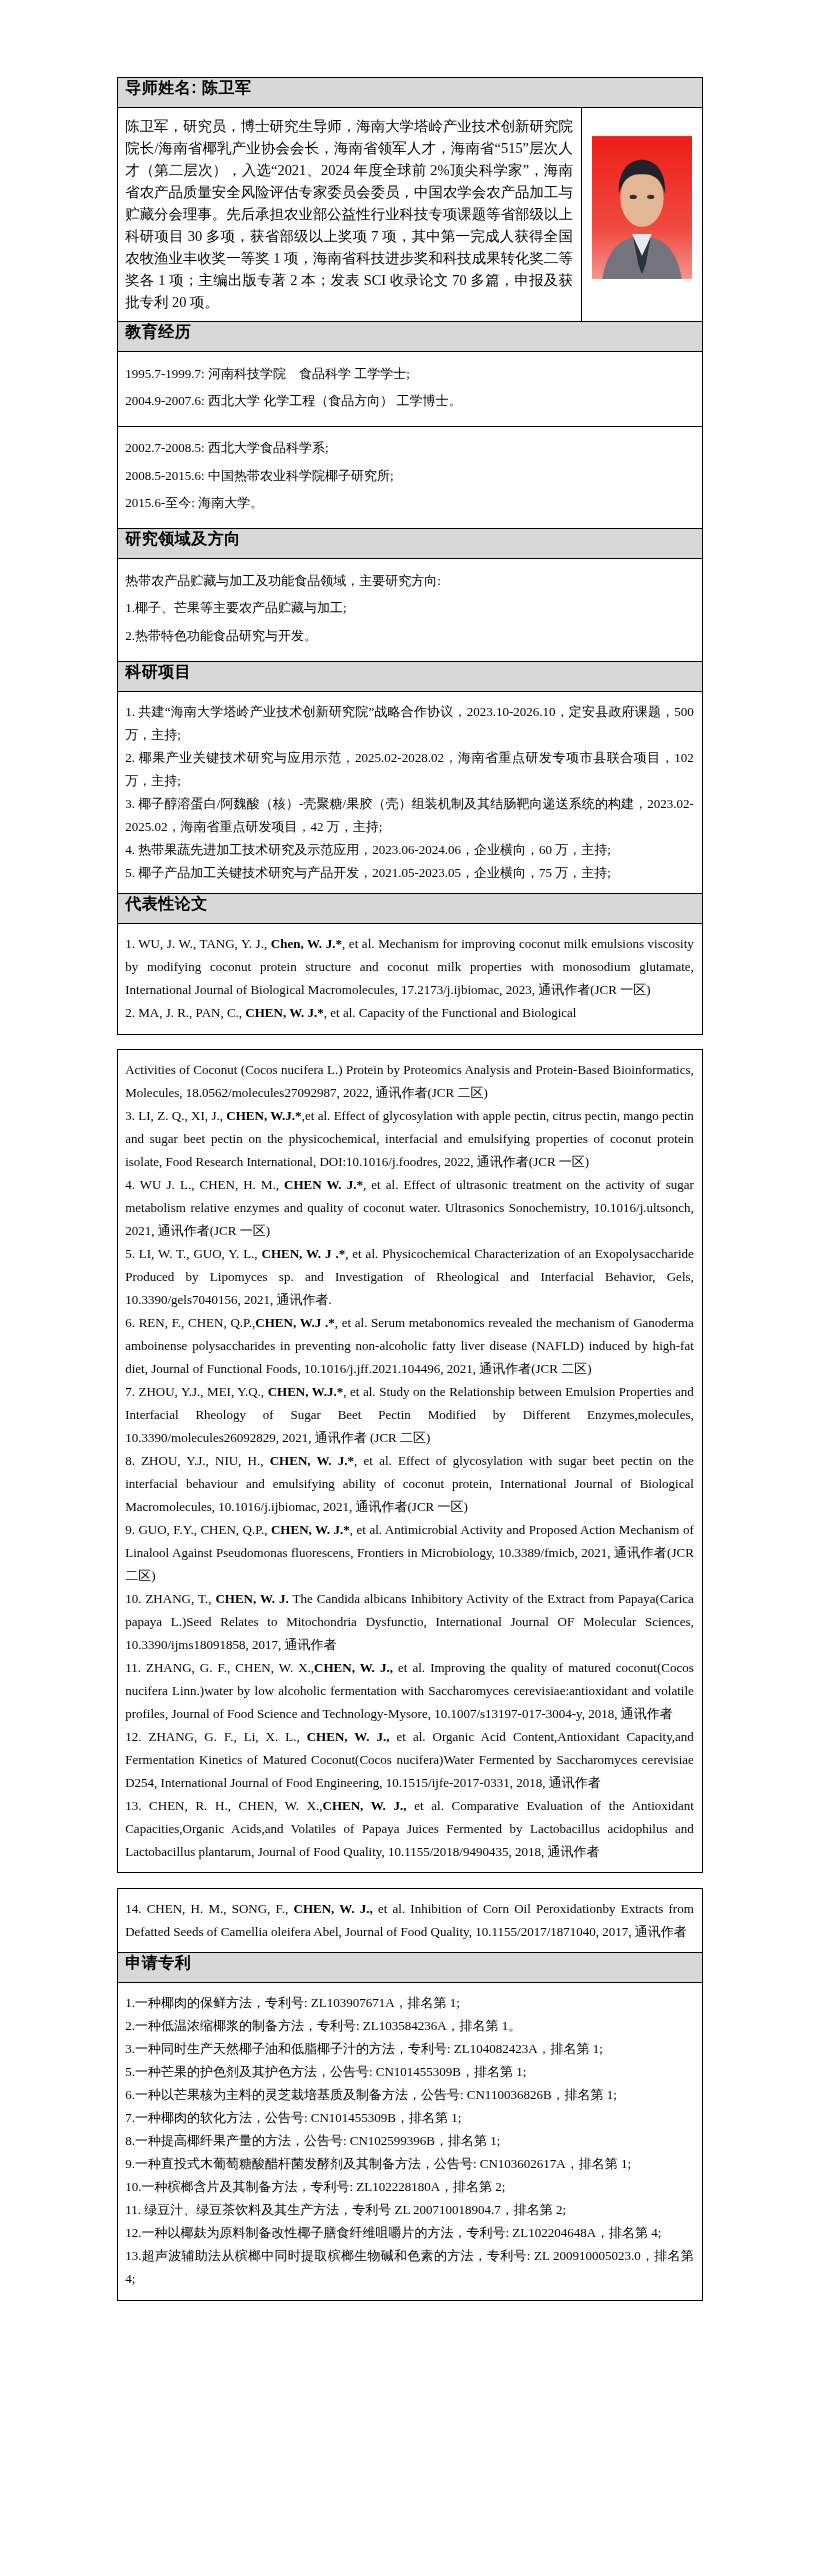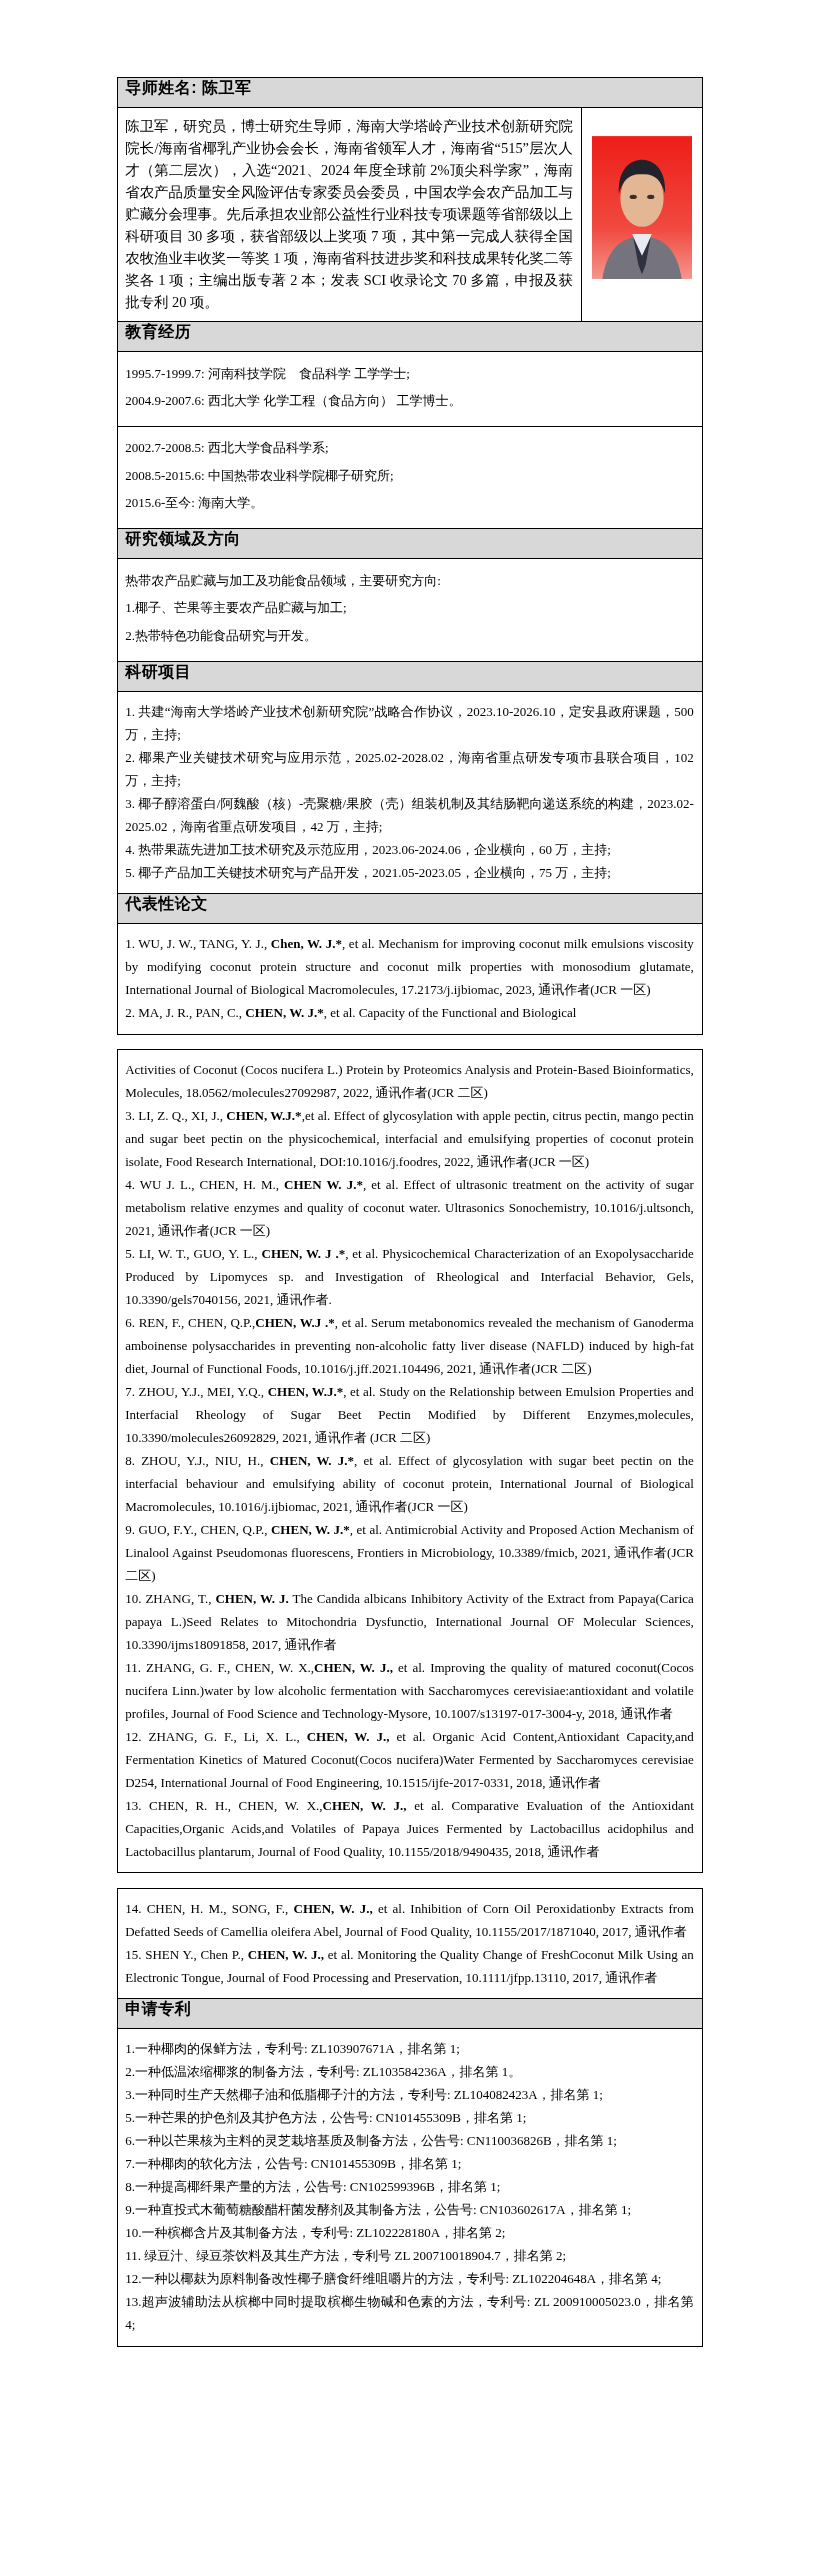--- a/index.html
+++ b/index.html
@@ -117,21 +117,20 @@
       <p class="para"><span>10. ZHANG, T., </span><b>CHEN, W. J.</b><span> The Candida albicans Inhibitory Activity of the Extract from Papaya(Carica papaya L.)Seed Relates to Mitochondria Dysfunctio, International Journal OF Molecular Sciences, 10.3390/ijms18091858, 2017, 通讯作者</span></p>
       <p class="para"><span>11. ZHANG, G. F., CHEN, W. X.,</span><b>CHEN, W. J.,</b><span> et al. Improving the quality of matured coconut(Cocos nucifera Linn.)water by low alcoholic fermentation with Saccharomyces cerevisiae:antioxidant and volatile profiles, Journal of Food Science and Technology-Mysore, 10.1007/s13197-017-3004-y, 2018, 通讯作者</span></p>
       <p class="para"><span>12. ZHANG, G. F., Li, X. L., </span><b>CHEN, W. J.,</b><span> et al. Organic Acid Content,Antioxidant Capacity,and Fermentation Kinetics of Matured Coconut(Cocos nucifera)Water Fermented by Saccharomyces cerevisiae D254, International Journal of Food Engineering, 10.1515/ijfe-2017-0331, 2018, 通讯作者</span></p>
       <p class="para"><span>13. CHEN, R. H., CHEN, W. X.,</span><b>CHEN, W. J.,</b><span> et al. Comparative Evaluation of the Antioxidant Capacities,Organic Acids,and Volatiles of Papaya Juices Fermented by Lactobacillus acidophilus and Lactobacillus plantarum, Journal of Food Quality, 10.1155/2018/9490435, 2018, 通讯作者</span></p>
     </div>
   </div>
 
   <div class="tbl gap">
     <div class="row cell">
       <p class="para"><span>14. CHEN, H. M., SONG, F., </span><b>CHEN, W. J.,</b><span> et al. Inhibition of Corn Oil Peroxidationby Extracts from Defatted Seeds of Camellia oleifera Abel, Journal of Food Quality, 10.1155/2017/1871040, 2017, 通讯作者</span></p>
-      <p class="para"><span>15. SHEN Y., Chen P., </span><b>CHEN, W. J.,</b><span> et al. Monitoring the Quality Change of FreshCoconut Milk Using an Electronic Tongue, Journal of Food Processing and Preservation, 10.1111/jfpp.13110, 2017, 通讯作者</span></p>
     </div>
 
     <div class="row sec-header">
       <span>申请专利</span>
     </div>
     <div class="row cell">
       <p class="para">1.一种椰肉的保鲜方法，专利号: ZL103907671A，排名第 1;</p>
       <p class="para">2.一种低温浓缩椰浆的制备方法，专利号: ZL103584236A，排名第 1。</p>
       <p class="para">3.一种同时生产天然椰子油和低脂椰子汁的方法，专利号: ZL104082423A，排名第 1;</p>
       <p class="para">5.一种芒果的护色剂及其护色方法，公告号: CN101455309B，排名第 1;</p>

